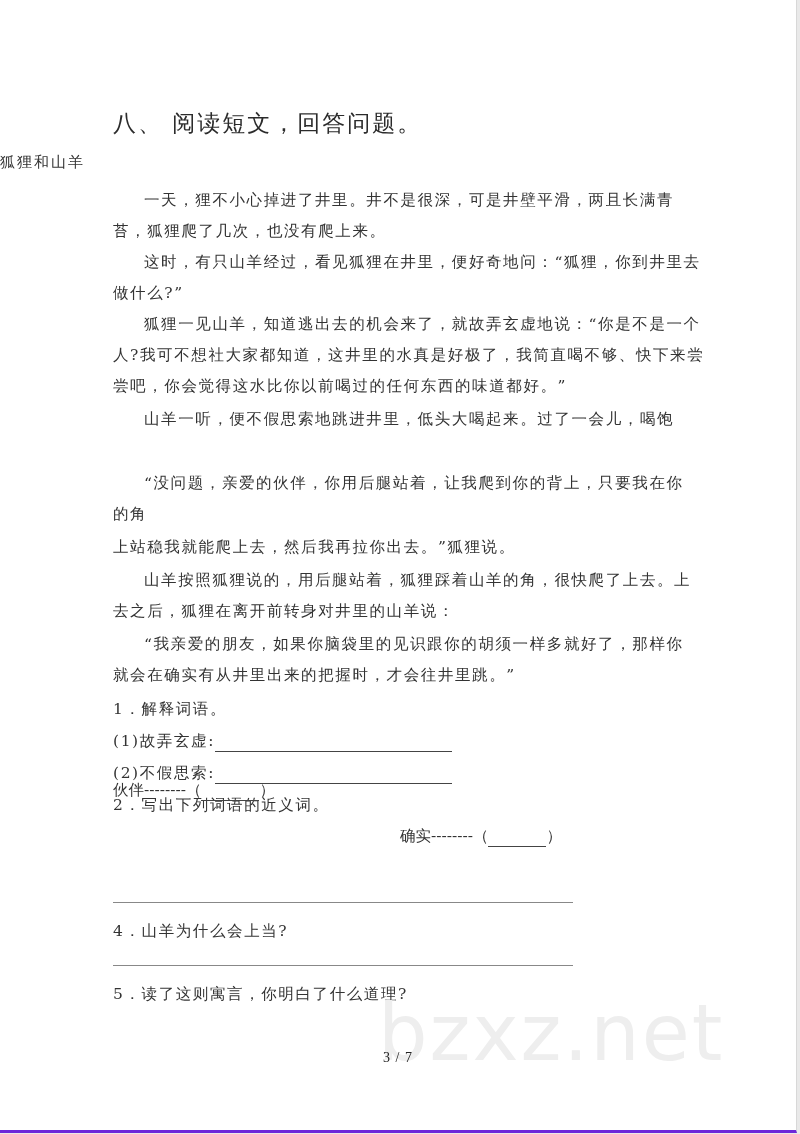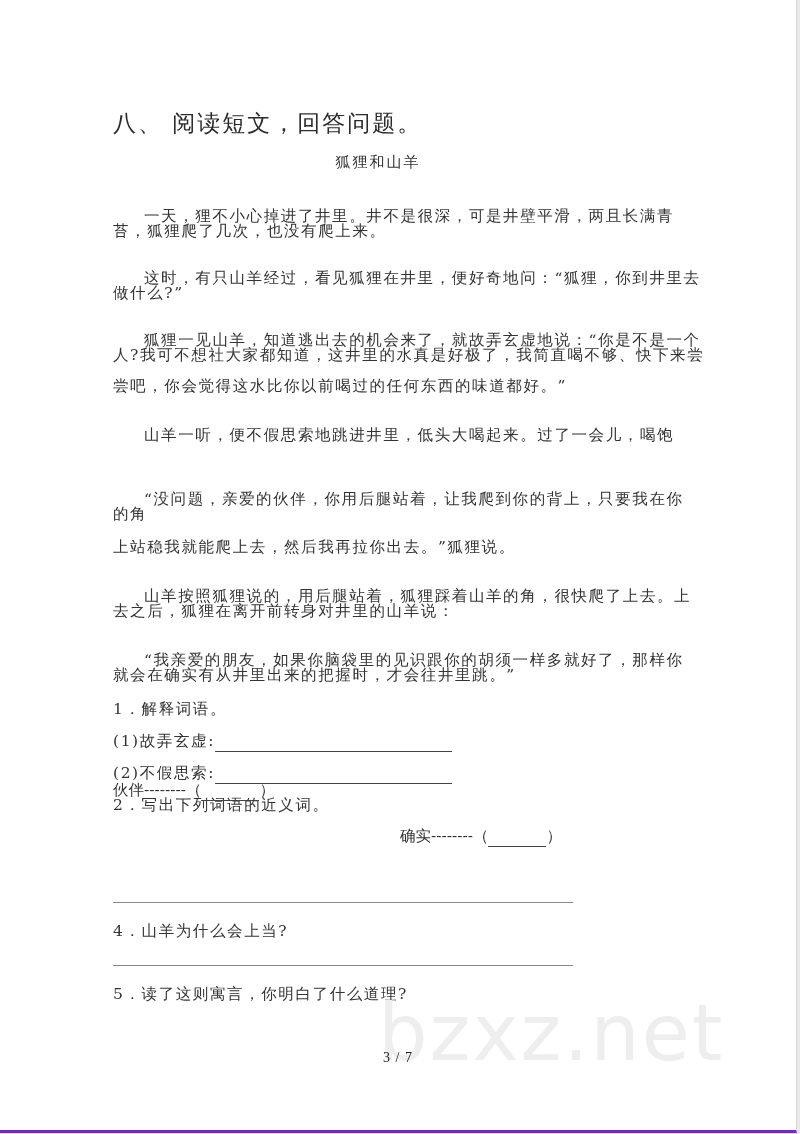--- a/index.html
+++ b/index.html
@@ -13,23 +13,23 @@
     }
     .page {
       position: absolute; left: 0; top: 0;
       width: 796px; height: 1130px;
       background: #ffffff;
       border-right: 1px solid #d8d8d8;
       border-bottom: 3px solid #6d28d9;
     }
     .abs { position: absolute; white-space: nowrap; }
     .section-title { left: 113px; top: 108px; font-size: 23px; letter-spacing: 2px; color: #2b2b2b; }
-    .story-title { left: 8px; width: 740px; text-align: center; top: 153px; font-size: 15px; letter-spacing: 2px; }
+    .story-title { left: 0; width: 740px; text-align: left; top: 153px; font-size: 15px; letter-spacing: 2px; }
     .line { left: 113px; font-size: 15.5px; letter-spacing: 1.6px; }
-    .indent { left: 144px; margin-top: 16px; }
+    .indent { left: 144px; }
     .blank { display: inline-block; border-bottom: 1px solid #444; vertical-align: bottom; height: 14px; }
     .answer-line { position: absolute; left: 113px; width: 460px; border-top: 1px solid #888; height: 0; }
     .page-num { left: 0; width: 796px; text-align: center; top: 1050px; font-size: 14px; font-family: "Liberation Serif", serif; color: #222; letter-spacing: 1px; }
     .watermark {
       position: absolute; left: 378px; top: 988px;
       font-family: "DejaVu Sans", sans-serif; font-weight: normal;
       font-size: 78px; color: #eeeeee; letter-spacing: 2px;
       pointer-events: none;
     }
   </style>

